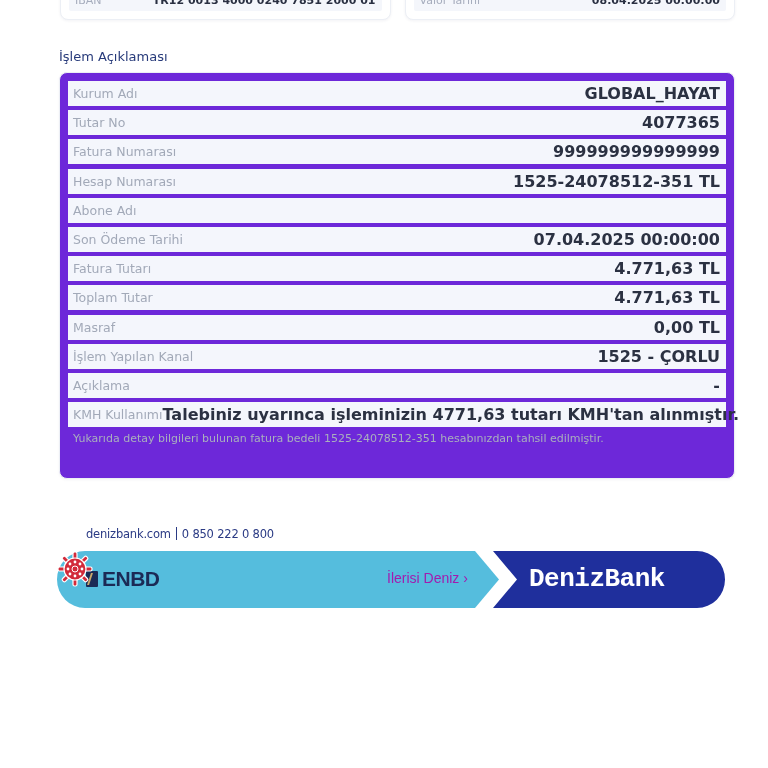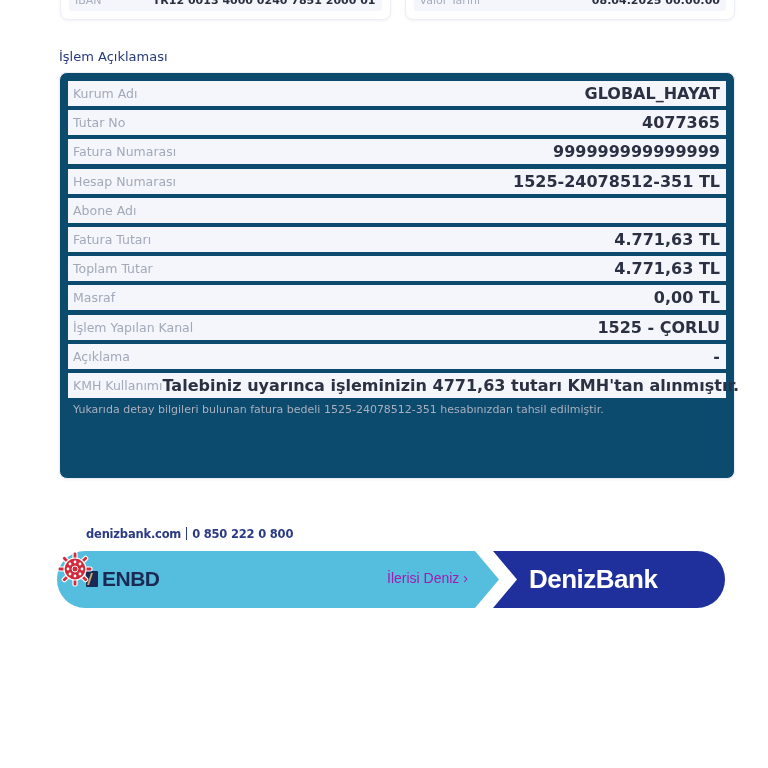--- a/index.html
+++ b/index.html
@@ -63,21 +63,21 @@
     font-weight: normal;
   }
 
   
   .details-card {
     position: absolute;
     top: 72px;
     left: 59px;
     width: 676px;
     height: 407px;
-    background: #0c4a6e;
+    background: #6d28d9;
     border: 1px solid #eceff5;
     border-radius: 8px;
     box-shadow: 0 1px 3px rgba(30, 40, 80, 0.05);
     box-sizing: border-box;
     padding: 8px 8px 0 8px;
   }
   .detail-row {
     height: 25px;
     margin-bottom: 4.2px;
     background: #f4f6fc;
@@ -106,21 +106,21 @@
     color: #a9afbd;
   }
 
   
   .footer-contact {
     position: absolute;
     top: 527px;
     left: 86px;
     font-size: 11.5px;
     color: #2a3a84;
-    font-weight: bold;
+    font-weight: normal;
     letter-spacing: -0.2px;
   }
   .footer-contact .sep {
     display: inline-block;
     width: 1px;
     height: 13px;
     background: #2a3a84;
     margin: 0 5px;
     vertical-align: -2px;
   }
@@ -168,21 +168,21 @@
     left: 330px;
     top: 19px;
     font-size: 14px;
     color: #a21caf;
     font-family: "Liberation Sans", sans-serif;
   }
   .db-text {
     position: absolute;
     left: 472px;
     top: 13px;
-    font-family: Liberation Sans, sans-serif;
+    font-family: Liberation Mono, monospace;
     font-size: 26px;
     font-weight: bold;
     color: #ffffff;
     letter-spacing: -0.5px;
   }
   .wheel {
     position: absolute;
     left: 609px;
     top: 10px;
     width: 36px;
@@ -224,20 +224,24 @@
       <span class="lbl">Fatura Numarası</span>
       <span class="val">999999999999999</span>
     </div>
     <div class="detail-row">
       <span class="lbl">Hesap Numarası</span>
       <span class="val">1525-24078512-351 TL</span>
     </div>
     <div class="detail-row">
       <span class="lbl">Abone Adı</span>
       <span class="val"></span>
+    </div>
+    <div class="detail-row">
+      <span class="lbl">Son Ödeme Tarihi</span>
+      <span class="val">07.04.2025 00:00:00</span>
     </div>
     <div class="detail-row">
       <span class="lbl">Fatura Tutarı</span>
       <span class="val">4.771,63 TL</span>
     </div>
     <div class="detail-row">
       <span class="lbl">Toplam Tutar</span>
       <span class="val">4.771,63 TL</span>
     </div>
     <div class="detail-row">

